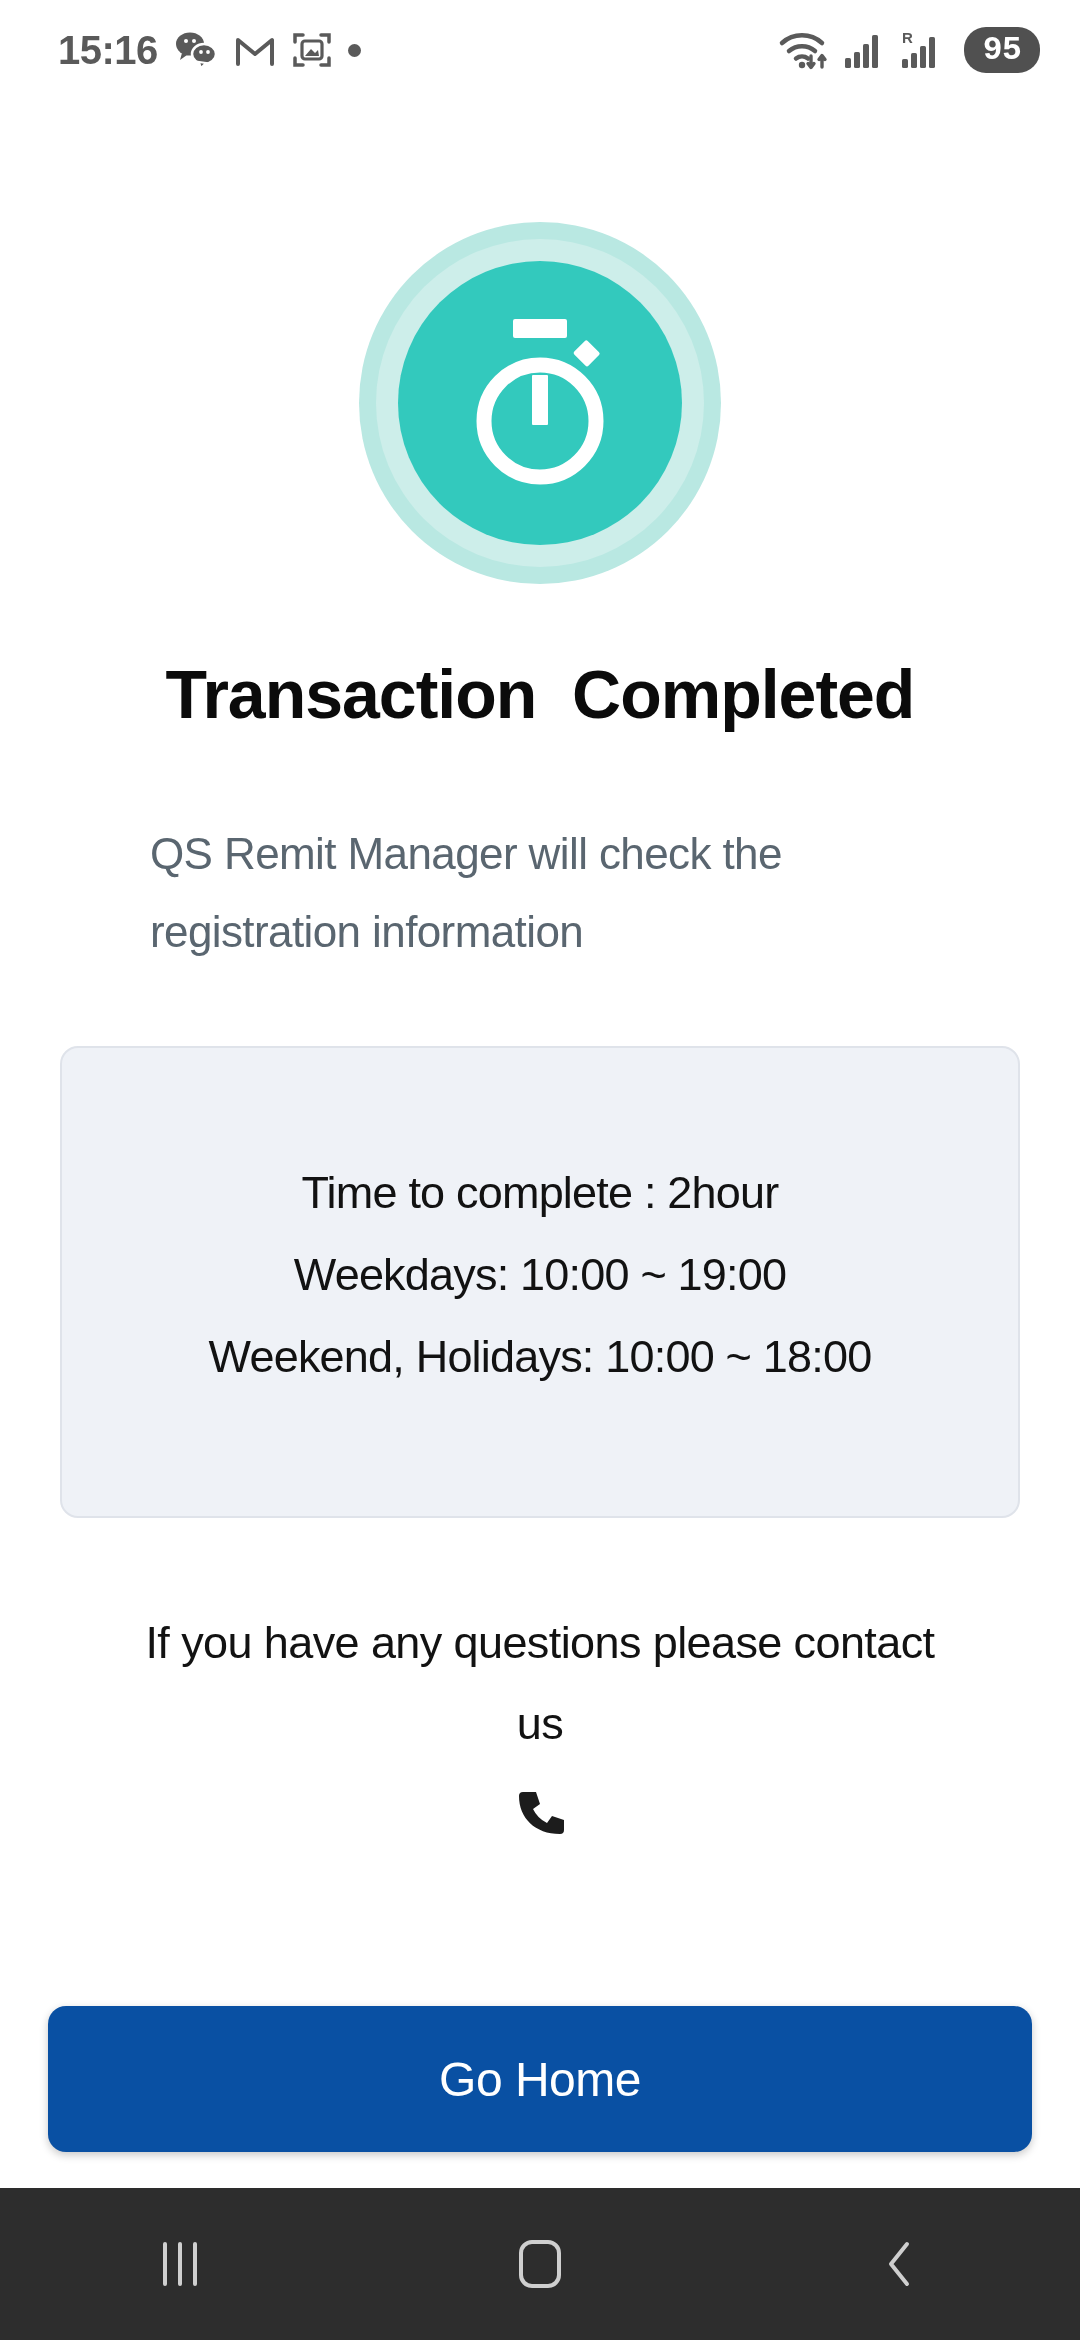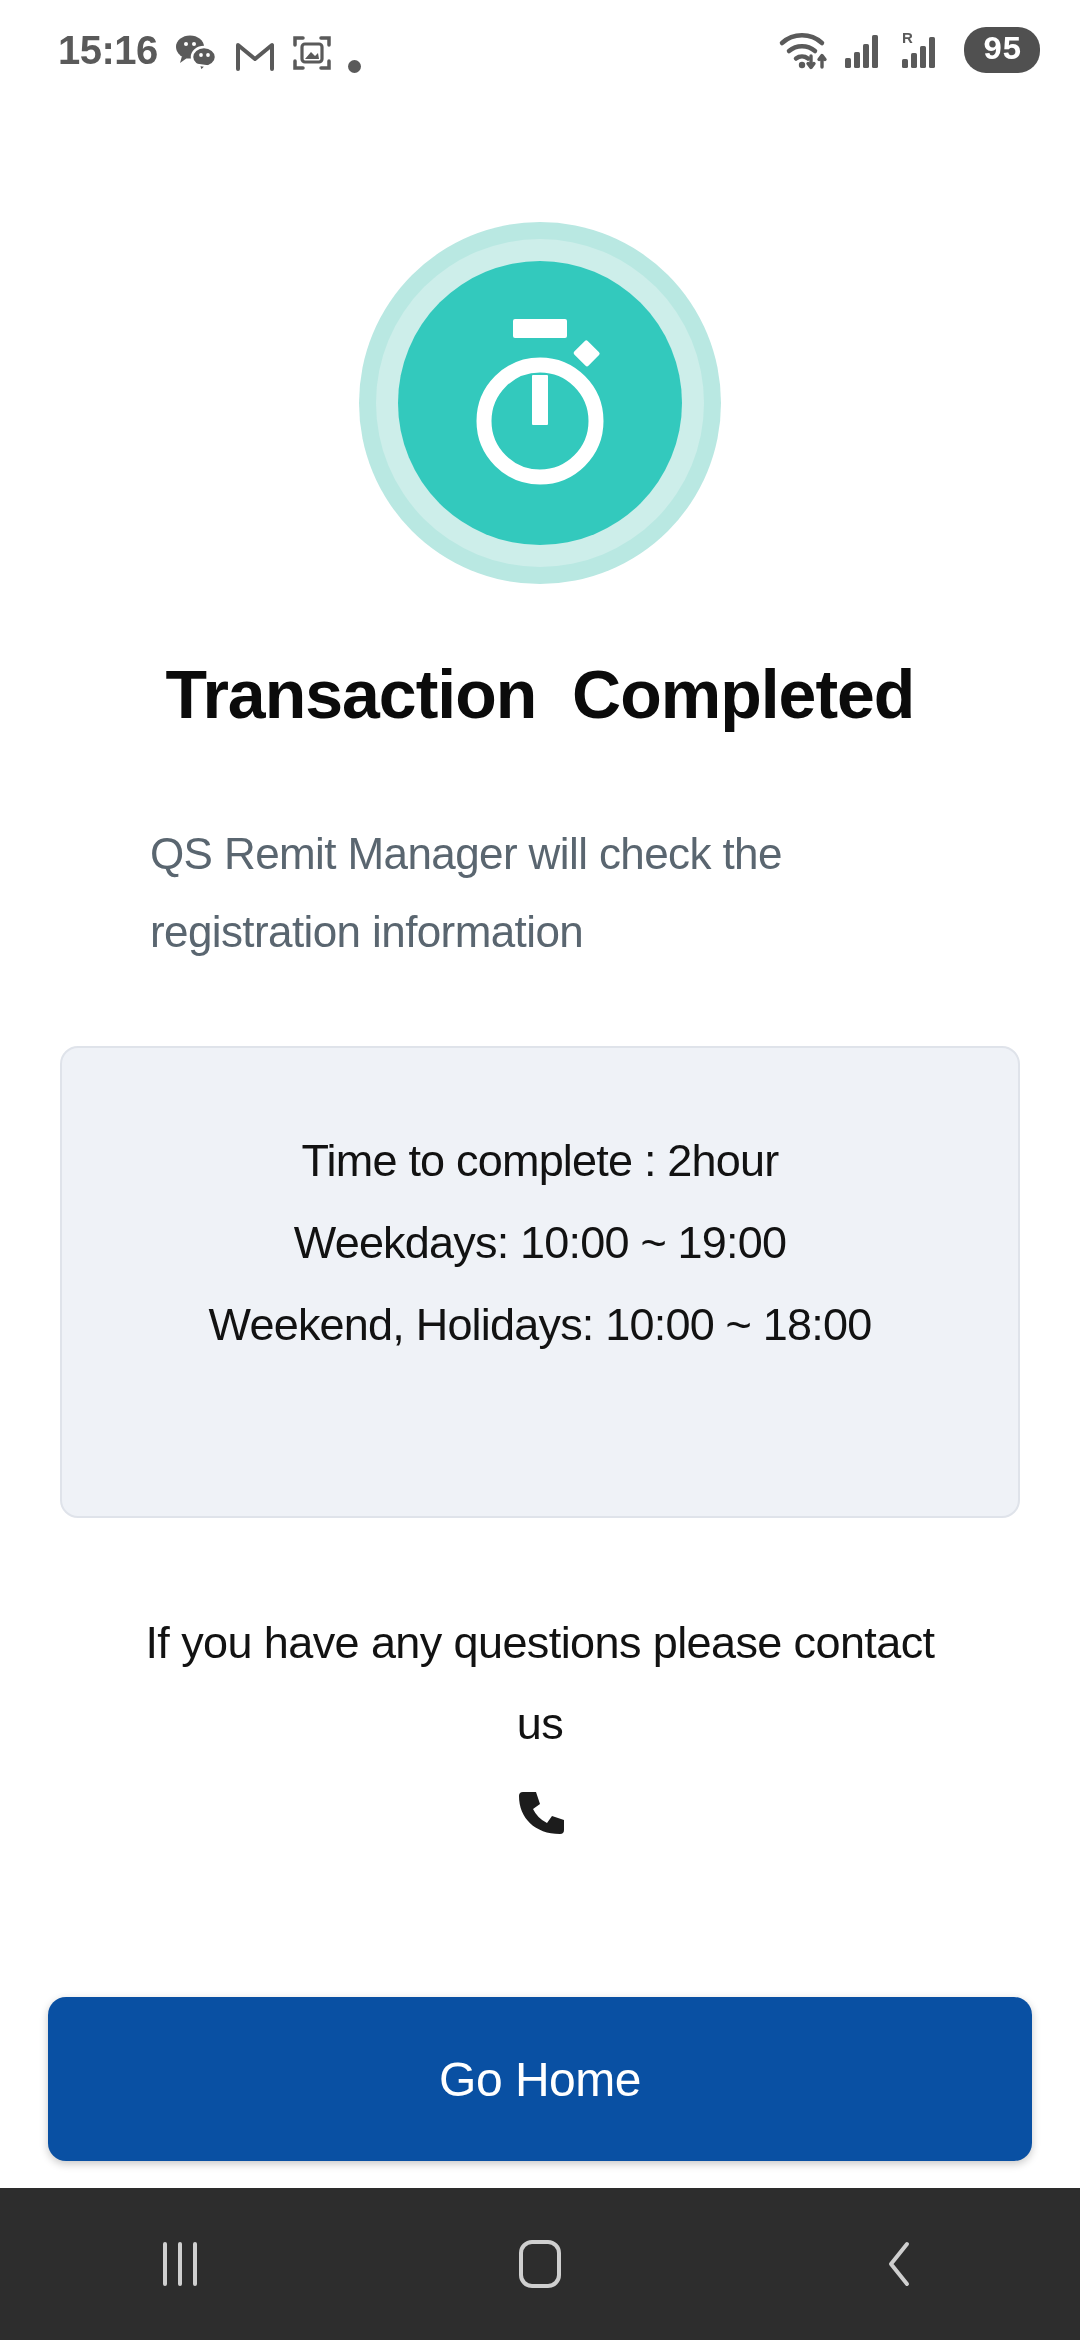--- a/index.html
+++ b/index.html
@@ -27,21 +27,21 @@
     top: 0; left: 0;
     width: 1080px;
     height: 100px;
     display: flex;
     align-items: center;
     justify-content: space-between;
     padding: 0 40px 0 58px;
   }
   .status-left {
     display: flex;
-    align-items: flex-end;
+    align-items: center;
     gap: 16px;
   }
   .status-clock {
     font-size: 40px;
     font-weight: bold;
     color: #5a5a5a;
     letter-spacing: -0.5px;
   }
   .status-right {
     display: flex;
@@ -140,21 +140,21 @@
   
   .info-box {
     position: absolute;
     top: 1046px;
     left: 60px;
     width: 960px;
     min-height: 472px;
     background: #eff2f7;
     border: 2px solid #dfe3ea;
     border-radius: 18px;
-    padding: 72px 56px;
+    padding: 104px 56px;
   }
   .info-text {
     font-size: 45px;
     line-height: 82px;
     color: #121212;
     letter-spacing: -0.8px;
     text-align: center;
     white-space: pre-wrap;
   }
 
@@ -199,21 +199,21 @@
     top: 1986px;
     width: 1080px;
     height: 186px;
     background: #ffffff;
     display: flex;
     align-items: center;
     justify-content: center;
   }
   .cta-button {
     width: 984px;
-    height: 164px;
+    height: 146px;
     background: #0950a3;
     border: none;
     border-radius: 18px;
     color: #ffffff;
     font-family: "Liberation Sans", sans-serif;
     font-size: 48px;
     letter-spacing: -0.5px;
     box-shadow: 0 3px 9px rgba(0,0,0,0.22);
     cursor: pointer;
   }

